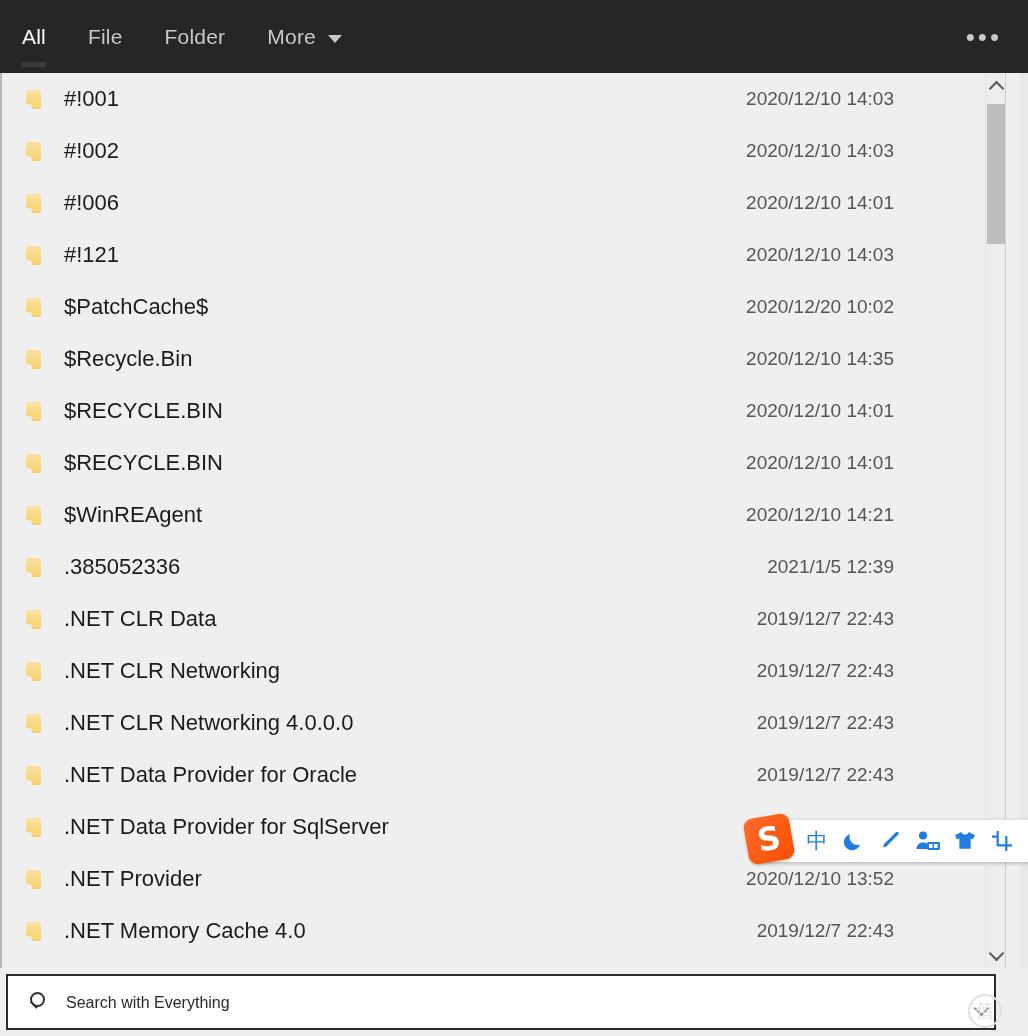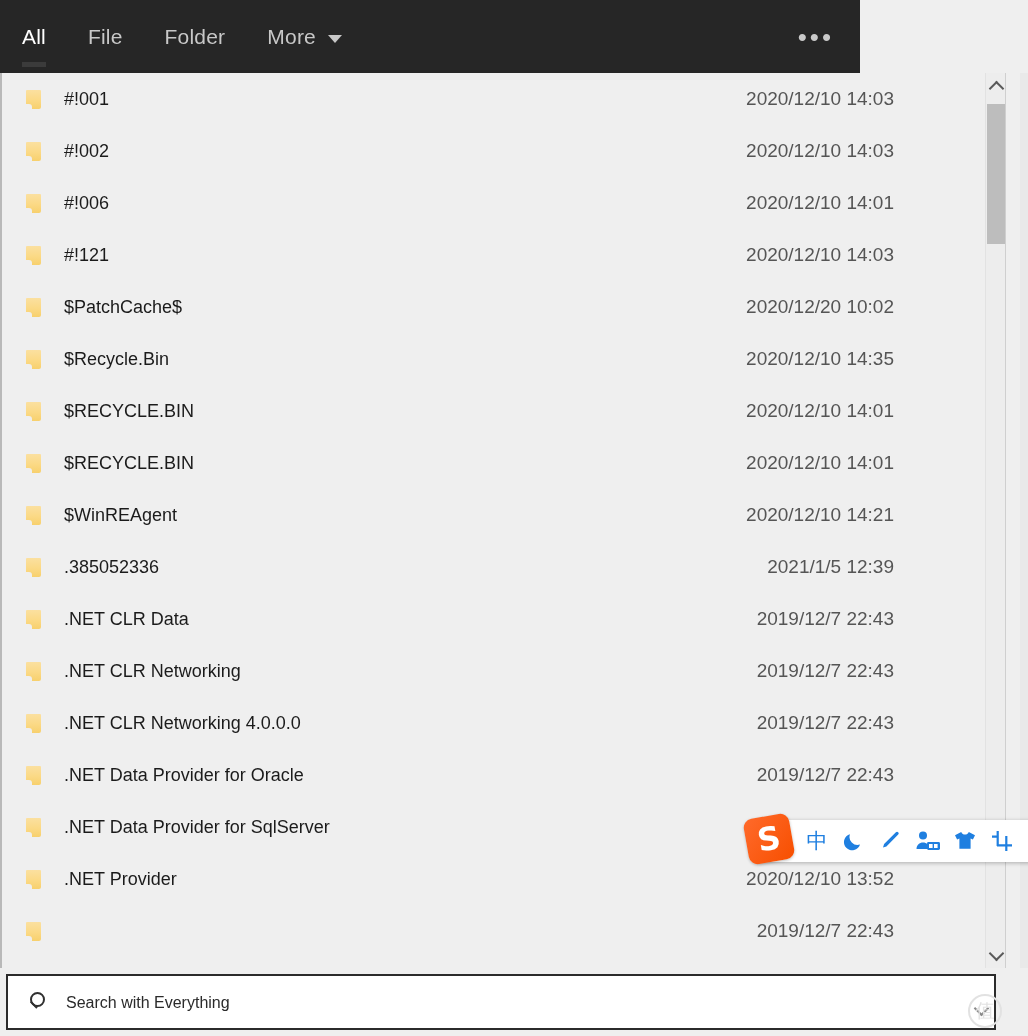--- a/index.html
+++ b/index.html
@@ -21,21 +21,21 @@
     width: 1028px;
     height: 1036px;
     background: #efefef;
     overflow: hidden;
   }
 
   
   #tabbar {
     position: absolute;
     left: 0; top: 0;
-    width: 860px;
+    width: 1028px;
     height: 73px;
     background: #262626;
   }
   #tabbar .tabs {
     position: absolute;
     left: 22px; top: 0;
     height: 73px;
     display: flex;
     align-items: center;
   }
@@ -138,21 +138,21 @@
     left: 0;
     bottom: 0;
     width: 6px;
     height: 5px;
     background: #efefef;
     border-radius: 0 3px 0 0;
   }
   .row-name {
     position: absolute;
     left: 64px;
-    font-size: 18px;
+    font-size: 22px;
     color: #1b1b1b;
     white-space: nowrap;
   }
   .row-date {
     position: absolute;
     right: 92px;
     font-size: 19px;
     color: #555555;
     white-space: nowrap;
   }
@@ -530,20 +530,21 @@
             <span class="notch"></span>
           </span>
           <span class="row-name">.NET Provider</span>
           <span class="row-date">2020/12/10 13:52</span>
         </div>
         <div class="row">
           <span class="folder-icon">
             <span class="body"></span>
             <span class="notch"></span>
           </span>
+          <span class="row-name">.NET Memory Cache 4.0</span>
           <span class="row-date">2019/12/7 22:43</span>
         </div>
       </div>
   </div>
 
   <div id="scrollbar">
     <div id="scroll-up">
       <span class="arrow-glyph"></span>
     </div>
     <div id="scroll-thumb" style="top: 31px; height: 140px;"></div>

